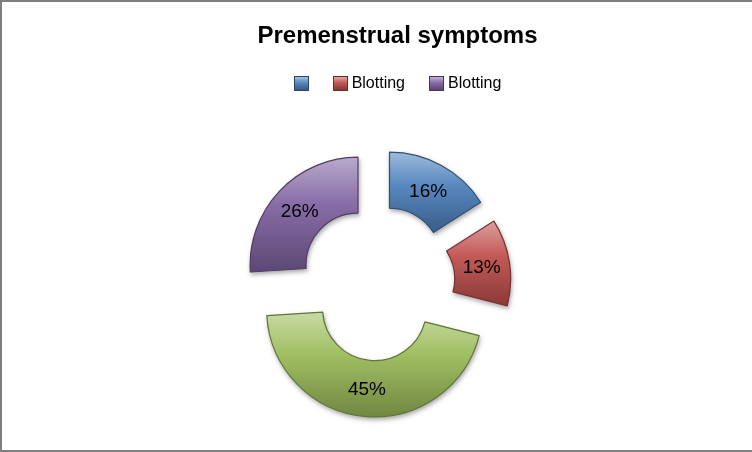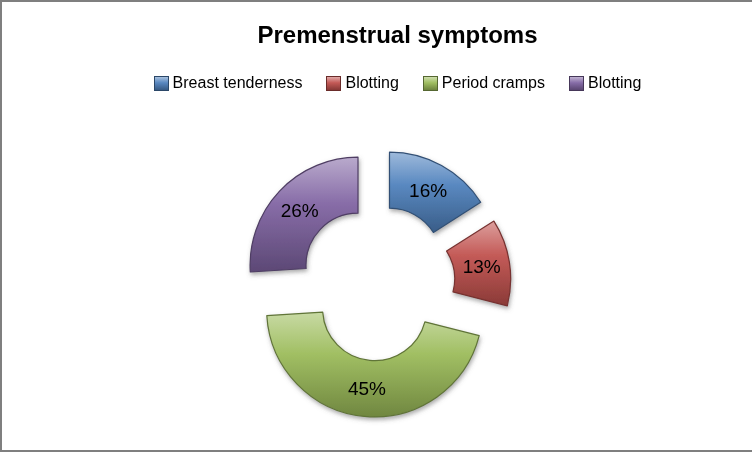--- a/index.html
+++ b/index.html
@@ -37,29 +37,24 @@
 </style>
 </head>
 <body>
 
 <div class="frame">
   <div class="chart-title">Premenstrual symptoms</div>
 
   <div class="legend">
       <div class="legend-item">
         <span class="swatch" style="background: linear-gradient(rgb(167, 192, 222) 0%, rgb(88, 135, 192) 45%, rgb(55, 90, 132) 100%); border: 1px solid rgb(43, 71, 104);"></span>
-        <span>Breast tenderness</span>
       </div>
       <div class="legend-item">
         <span class="swatch" style="background: linear-gradient(rgb(224, 168, 166) 0%, rgb(195, 89, 86) 45%, rgb(134, 56, 54) 100%); border: 1px solid rgb(106, 44, 42);"></span>
         <span>Blotting</span>
-      </div>
-      <div class="legend-item">
-        <span class="swatch" style="background: linear-gradient(rgb(205, 221, 172) 0%, rgb(160, 190, 97) 45%, rgb(109, 131, 62) 100%); border: 1px solid rgb(85, 103, 49);"></span>
-        <span>Period cramps</span>
       </div>
       <div class="legend-item">
         <span class="swatch" style="background: linear-gradient(rgb(192, 178, 209) 0%, rgb(134, 108, 167) 45%, rgb(90, 70, 113) 100%); border: 1px solid rgb(70, 55, 89);"></span>
         <span>Blotting</span>
       </div>
     </div>
 
   <svg class="donut-svg" width="748" height="448" viewBox="0 0 748 448">
       <defs>
         <filter id="ds" x="-30%" y="-30%" width="160%" height="160%">

